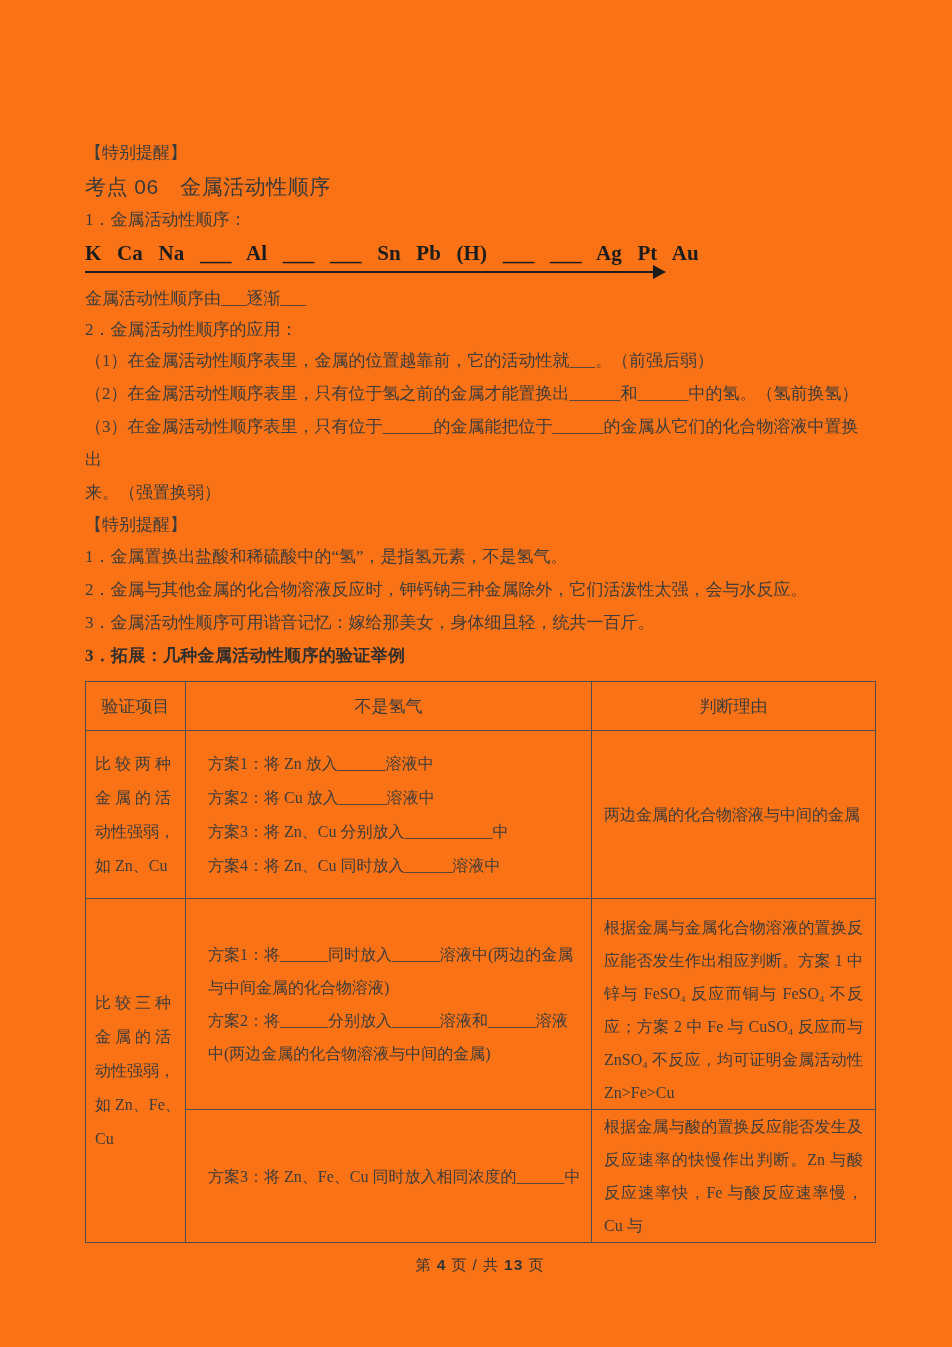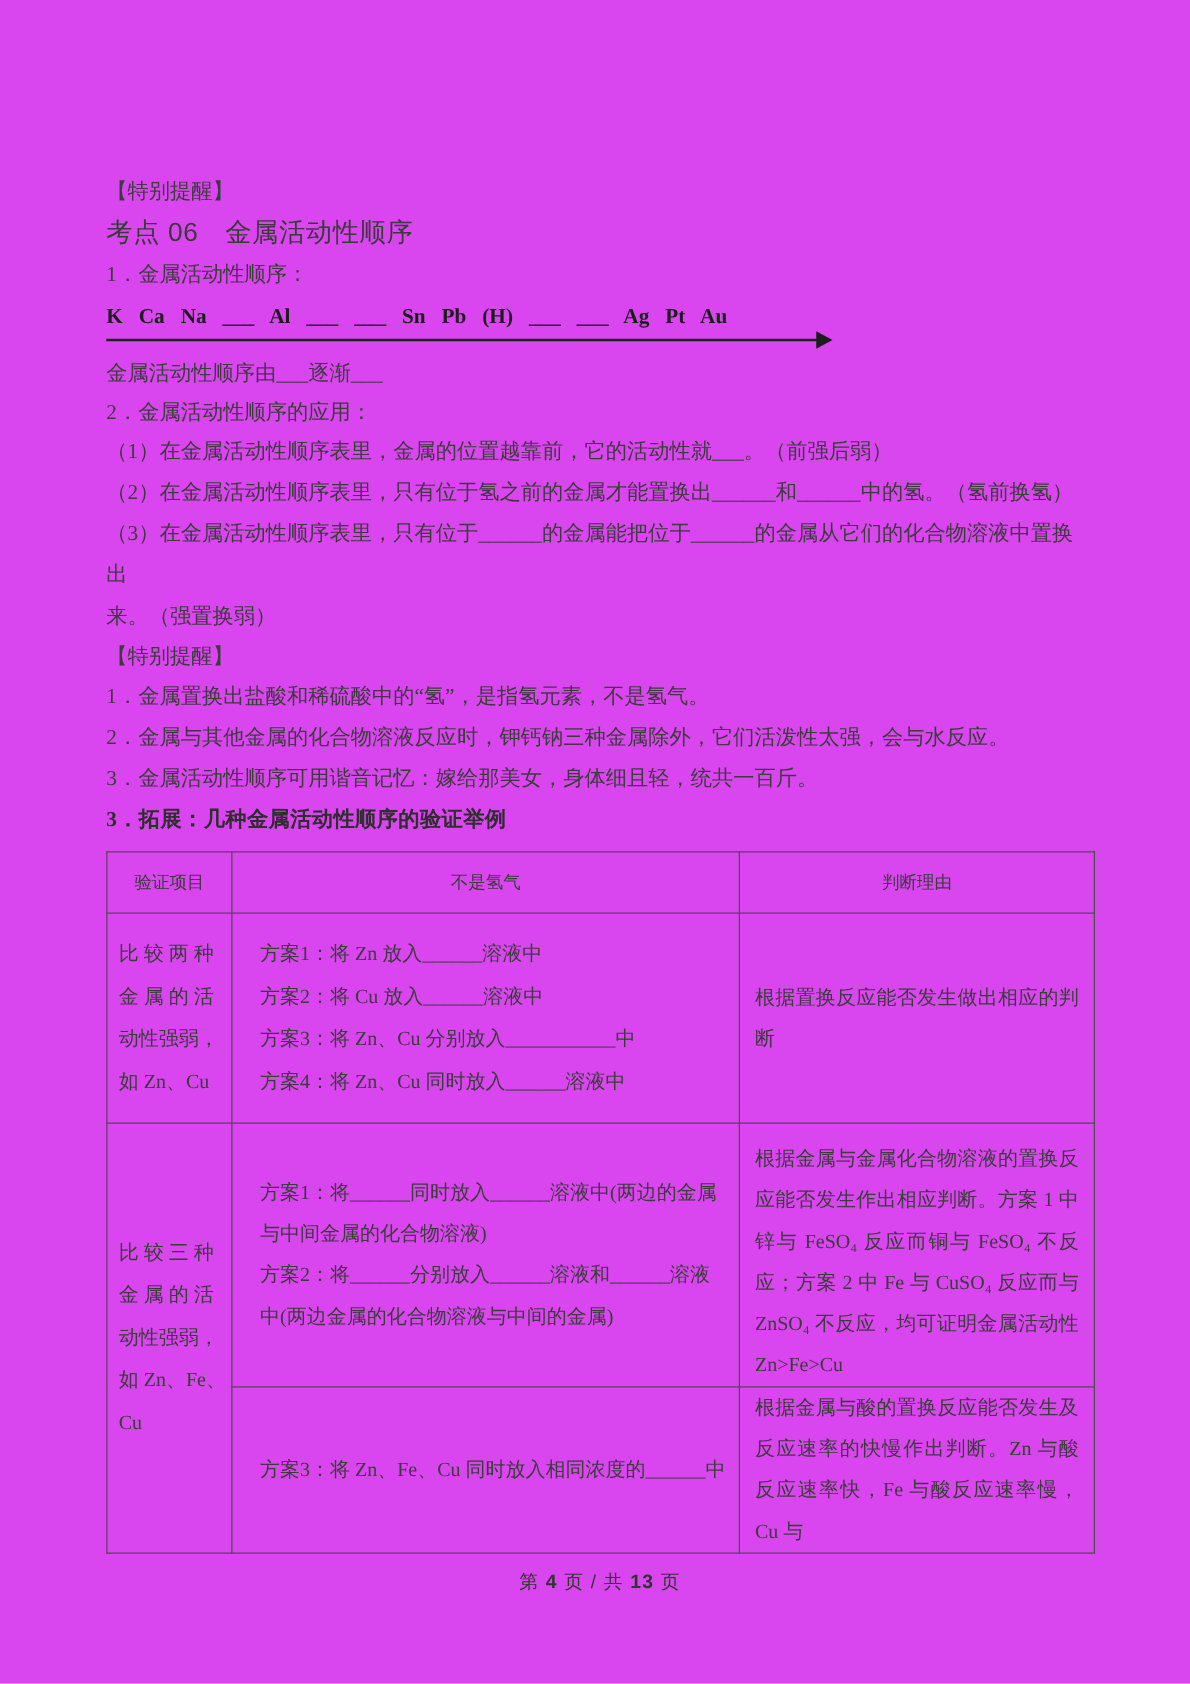--- a/index.html
+++ b/index.html
@@ -1,47 +1,47 @@
 <!DOCTYPE html>
 <html><head>
 <meta charset="utf-8">
 <style>
   html,body{margin:0;padding:0;background:#e8e8e8;}
   .page{
-    width:952px;height:1347px;background:#d946ef;margin:0 auto;
+    width:952px;height:1347px;background:#f97316;margin:0 auto;
     box-sizing:border-box;padding:140px 77px 0 85px;position:relative;
     font-family:"Liberation Serif","DejaVu Serif",serif;
     color:#3c3c3c;font-size:17px;overflow:hidden;
   }
   .rem-title{line-height:26px;}
   .lead-para{line-height:35px;text-indent:7px;margin-top:8px;text-align:justify;}
   .topic-heading{
     font-family:"Liberation Sans","DejaVu Sans",sans-serif;font-weight:400;
     font-size:21px;color:#3a3a3a;line-height:30px;margin-top:6px;letter-spacing:.5px;
   }
   .sec-label{line-height:28px;margin-top:4px;}
   .series-wrap{width:578px;margin-top:6px;}
-  .series-line{font-weight:700;color:#1c1c1c;font-size:17px;white-space:pre;line-height:26px;}
+  .series-line{font-weight:700;color:#1c1c1c;font-size:21px;white-space:pre;line-height:26px;}
   .series-arrow{position:relative;height:2px;background:#1c1c1c;margin-top:5px;}
   .series-arrow::after{
     content:"";position:absolute;right:-3px;top:-6px;width:0;height:0;
     border-left:13px solid #1c1c1c;border-top:7px solid transparent;border-bottom:7px solid transparent;
   }
   .series-caption{text-align:left;line-height:27px;margin-top:12px;}
   .app-line{line-height:33px;}
   .rem2-title{line-height:30px;margin-top:1px;}
   .rem2-item{line-height:33px;}
   .sec3-label{
     font-family:Liberation Serif, serif;font-weight:700;
     color:#2e2e2e;font-size:17px;line-height:30px;margin-top:2px;letter-spacing:.3px;
   }
   table.vtable{border-collapse:collapse;table-layout:fixed;width:790px;margin-top:10px;}
   .vtable col.c1{width:100px;} .vtable col.c2{width:406px;} .vtable col.c3{width:284px;}
   .vtable th,.vtable td{border:1px solid #4d4d4d;font-weight:400;font-size:16px;color:#3c3c3c;}
-  .vtable th{height:46px;text-align:center;font-size:14px;}
+  .vtable th{height:46px;text-align:center;font-size:17px;}
   .cell-project{vertical-align:middle;padding:0 9px;text-align:left;}
   .cell-project .pl{line-height:34px;white-space:pre;}
   .cell-plans{vertical-align:middle;padding:0 6px 0 22px;}
   .cell-plans .plan{line-height:34px;}
   .cell-plans .plan2{line-height:33px;}
   .cell-reason{vertical-align:middle;padding:0 12px;line-height:33px;text-align:justify;}
   .cell-reason-top{vertical-align:top;padding:12px 12px 0;line-height:33px;text-align:justify;}
   tr.r1{height:168px;} tr.r2a{height:190px;} tr.r2b{height:104px;}
   .page-footer{
     margin-top:13px;text-align:center;font-family:"Liberation Sans","DejaVu Sans",sans-serif;
@@ -98,21 +98,21 @@
         <div class="pl">金 属 的 活</div>
         <div class="pl">动性强弱，</div>
         <div class="pl">如 Zn、Cu</div>
       </td>
       <td class="cell-plans">
         <div class="plan">方案1：将 Zn 放入______溶液中</div>
         <div class="plan">方案2：将 Cu 放入______溶液中</div>
         <div class="plan">方案3：将 Zn、Cu 分别放入___________中</div>
         <div class="plan">方案4：将 Zn、Cu 同时放入______溶液中</div>
       </td>
-      <td class="cell-reason">根据置换反应能否发生做出相应的判断</td>
+      <td class="cell-reason">两边金属的化合物溶液与中间的金属</td>
     </tr>
     <tr class="r2a">
       <td class="cell-project" rowspan="2">
         <div class="pl">比 较 三 种</div>
         <div class="pl">金 属 的 活</div>
         <div class="pl">动性强弱，</div>
         <div class="pl">如 Zn、Fe、</div>
         <div class="pl">Cu</div>
       </td>
       <td class="cell-plans">

